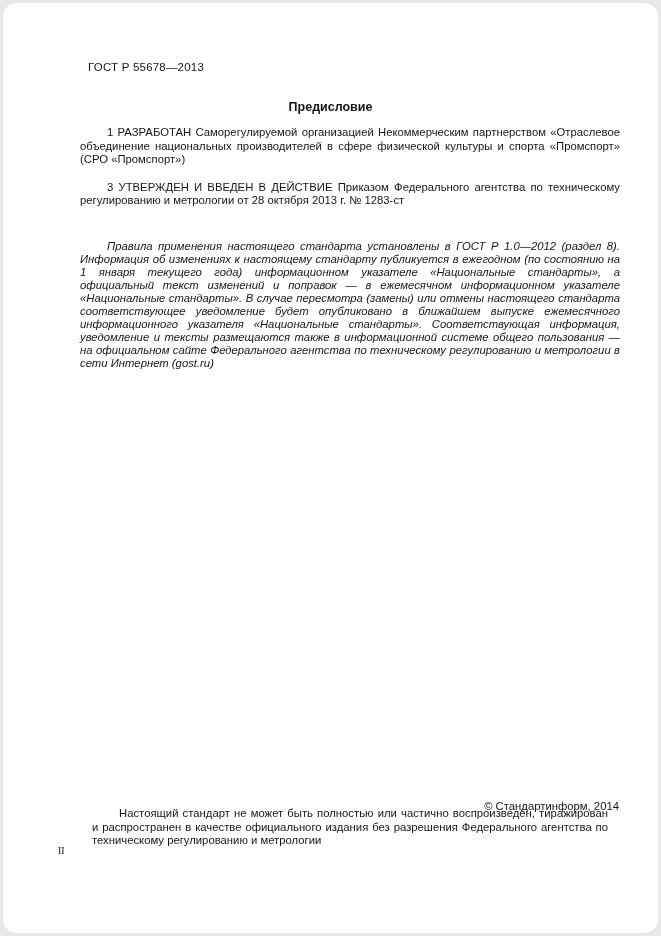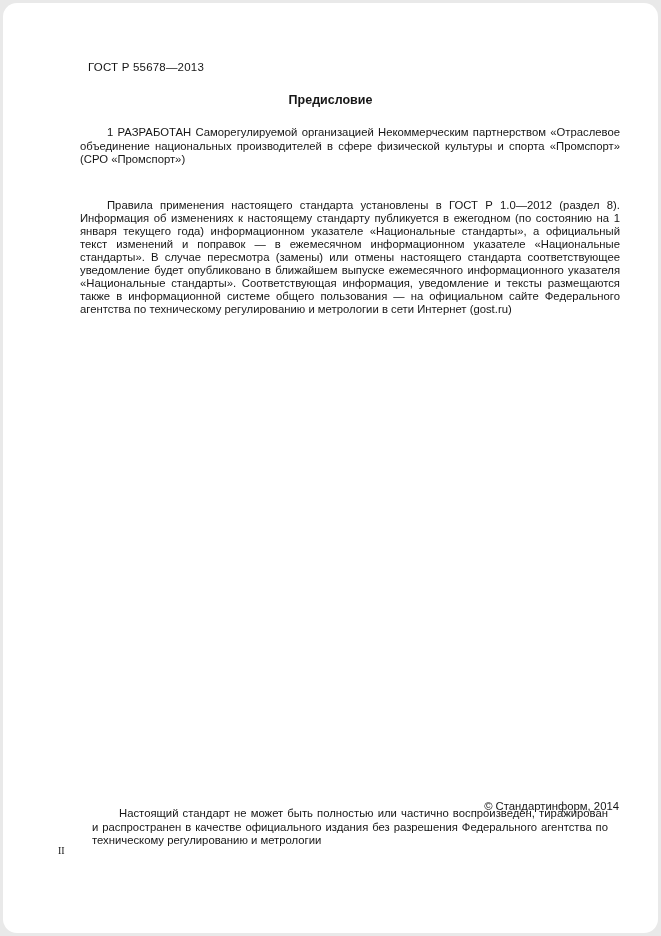--- a/index.html
+++ b/index.html
@@ -15,33 +15,34 @@
     position:absolute;left:3px;top:3px;right:3px;bottom:3px;
     background:#ffffff;border-radius:14px;
   }
   .doc-header{
     position:absolute;left:88px;top:61px;
     font-weight:normal;font-size:11.5px;letter-spacing:.2px;
   }
   .doc-title{
     position:absolute;left:0;right:0;top:93px;
     text-align:center;font-weight:bold;font-size:12.5px;
-    margin:0;
+    margin:7px;
   }
   .body-block{
     position:absolute;left:80px;top:126px;width:540px;
   }
   .body-block p{
     margin:0 0 14px 0;
     font-size:11.3px;line-height:13.5px;
     text-align:justify;text-indent:27px;
   }
   .body-block p.item-4{margin-bottom:0;}
   .note{
     margin-top:32px !important;
+    font-style:italic;
     line-height:13px !important;
   }
   .copyright{
     position:absolute;top:800px;right:42px;
     font-size:11.3px;
   }
   .footer-text{
     position:absolute;left:80px;right:41px;top:795px;
     font-size:11.3px;line-height:13.5px;
     text-align:justify;text-indent:27px;
@@ -57,20 +58,21 @@
 <body>
 
 <div class="sheet"></div>
 
 <div class="doc-header">ГОСТ Р 55678—2013</div>
 
 <h1 class="doc-title">Предисловие</h1>
 
 <div class="body-block">
   <p class="item-1">1 РАЗРАБОТАН Саморегулируемой организацией Некоммерческим партнерством «Отраслевое объединение национальных производителей в сфере физической культуры и спорта «Промспорт» (СРО «Промспорт»)</p>
+  <p class="item-3">3 УТВЕРЖДЕН И ВВЕДЕН В ДЕЙСТВИЕ Приказом Федерального агентства по техническому регулированию и метрологии от 28 октября 2013 г. № 1283-ст</p>
   <p class="note">Правила применения настоящего стандарта установлены в ГОСТ Р 1.0—2012 (раздел 8). Информация об изменениях к настоящему стандарту публикуется в ежегодном (по состоянию на 1 января текущего года) информационном указателе «Национальные стандарты», а официальный текст изменений и поправок — в ежемесячном информационном указателе «Национальные стандарты». В случае пересмотра (замены) или отмены настоящего стандарта соответствующее уведомление будет опубликовано в ближайшем выпуске ежемесячного информационного указателя «Национальные стандарты». Соответствующая информация, уведомление и тексты размещаются также в информационной системе общего пользования — на официальном сайте Федерального агентства по техническому регулированию и метрологии в сети Интернет (gost.ru)</p>
 </div>
 
 <div class="copyright">©  Стандартинформ, 2014</div>
 
 <p class="footer-text">Настоящий стандарт не может быть полностью или частично воспроизведен, тиражирован и распространен в качестве официального издания без разрешения Федерального агентства по техническому регулированию и метрологии</p>
 
 <div class="page-number">II</div>
 
 </body></html>

